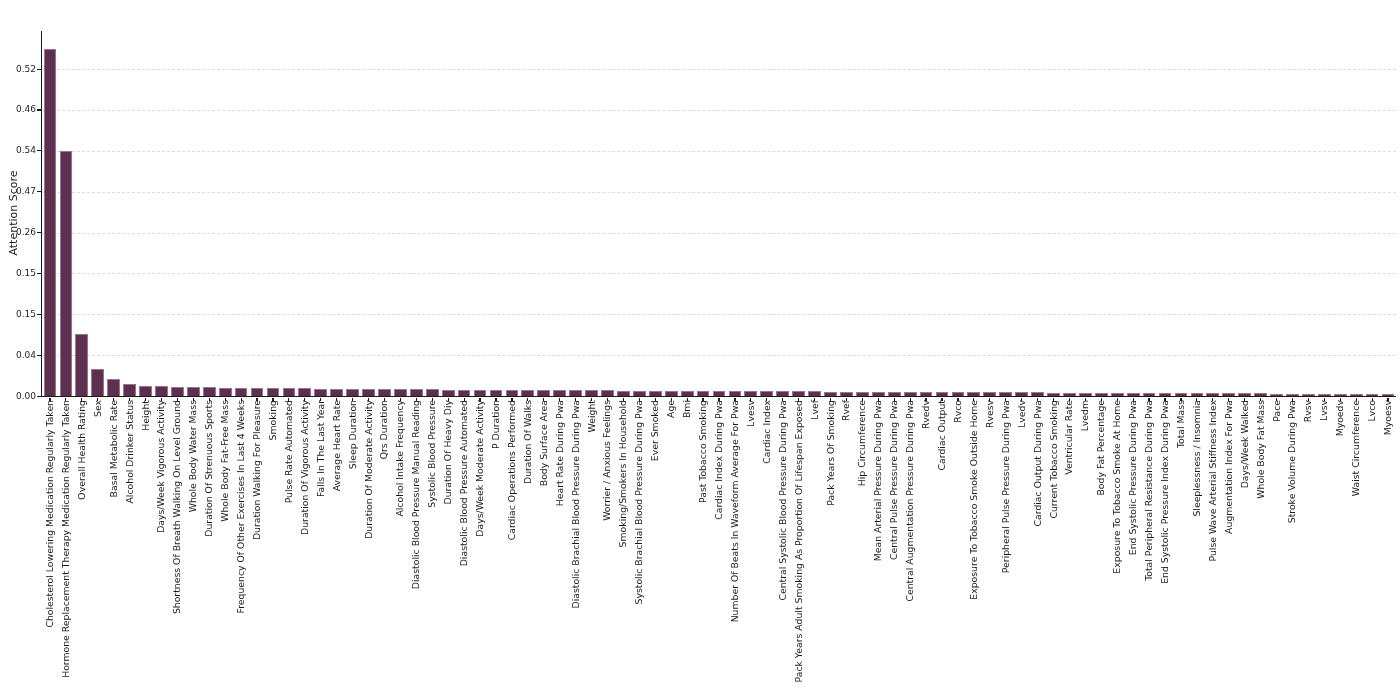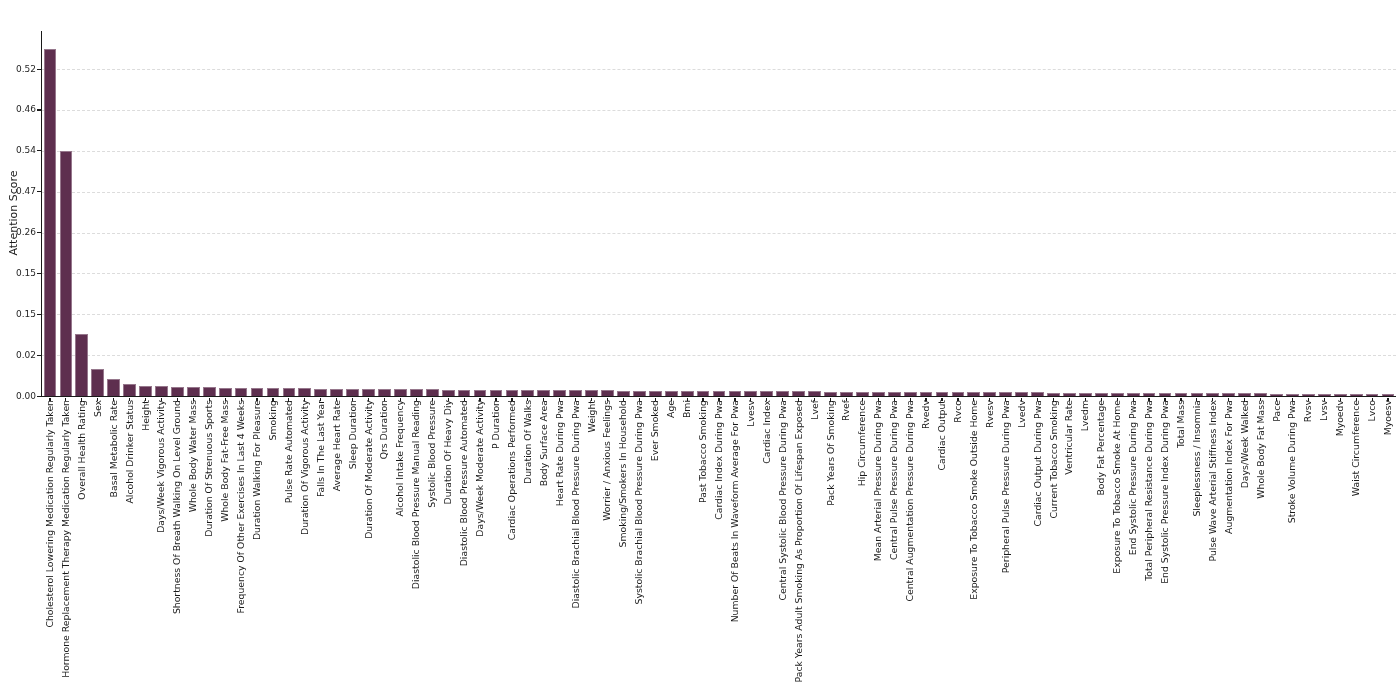--- a/index.html
+++ b/index.html
@@ -34,21 +34,21 @@
 </head>
 <body>
 
 <div class="figure">
   <div class="y-axis-label">Attention Score</div>
   <div id="chart-layer">
       <div class="ytick-mark" style="left: 37px; top: 395.5px;"></div>
       <div class="ytick-label" style="top: 390.5px;">0.00</div>
       <div class="gridline" style="left: 42px; top: 355.125px; width: 1354px;"></div>
       <div class="ytick-mark" style="left: 37px; top: 354.625px;"></div>
-      <div class="ytick-label" style="top: 349.625px;">0.02</div>
+      <div class="ytick-label" style="top: 349.625px;">0.04</div>
       <div class="gridline" style="left: 42px; top: 314.25px; width: 1354px;"></div>
       <div class="ytick-mark" style="left: 37px; top: 313.75px;"></div>
       <div class="ytick-label" style="top: 308.75px;">0.15</div>
       <div class="gridline" style="left: 42px; top: 273.375px; width: 1354px;"></div>
       <div class="ytick-mark" style="left: 37px; top: 272.875px;"></div>
       <div class="ytick-label" style="top: 267.875px;">0.15</div>
       <div class="gridline" style="left: 42px; top: 232.5px; width: 1354px;"></div>
       <div class="ytick-mark" style="left: 37px; top: 232px;"></div>
       <div class="ytick-label" style="top: 227px;">0.26</div>
       <div class="gridline" style="left: 42px; top: 191.625px; width: 1354px;"></div>

